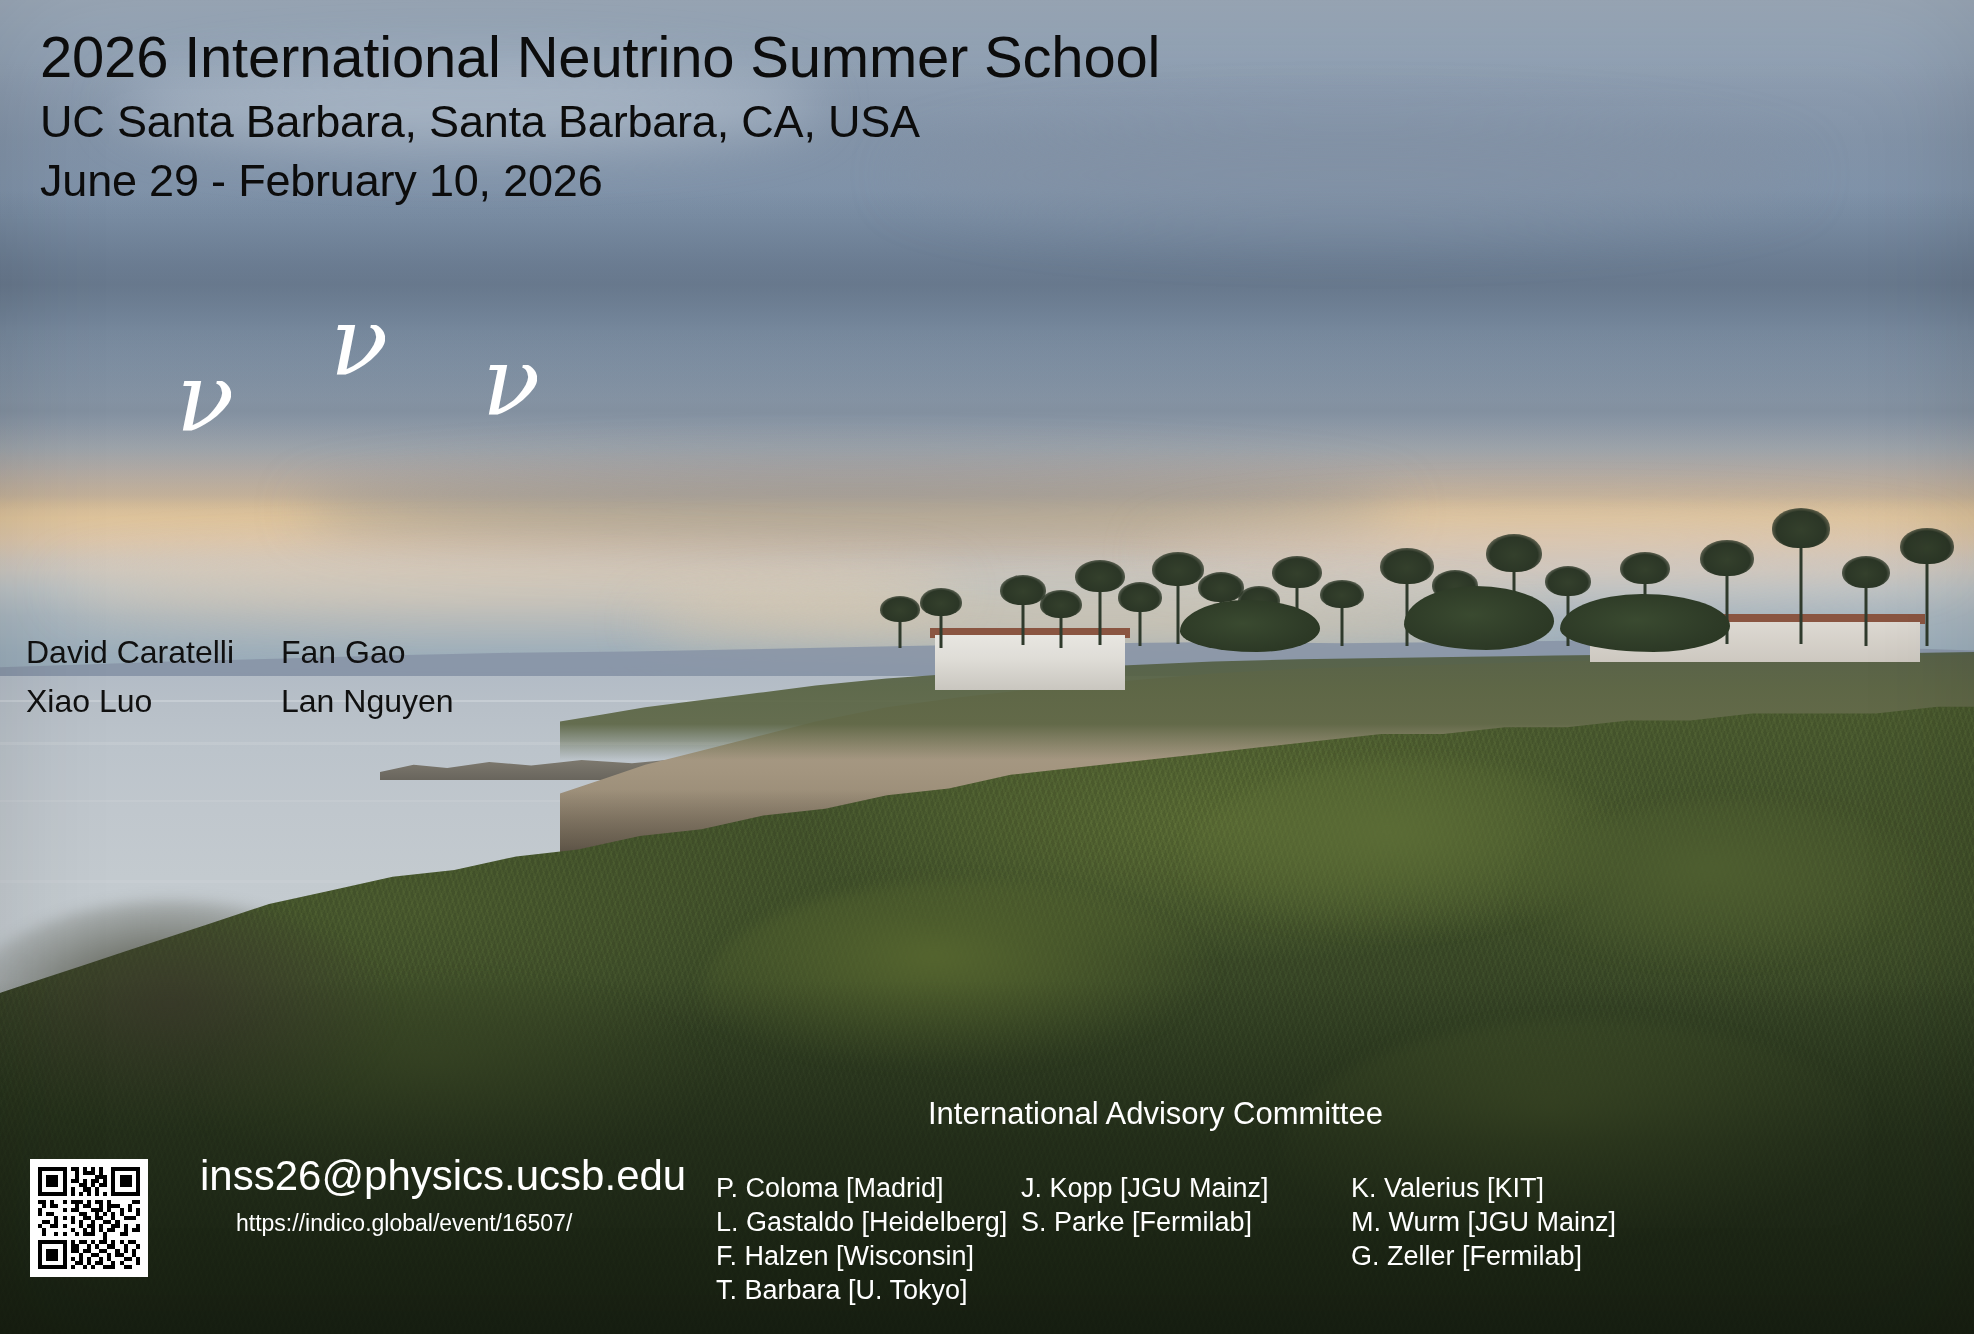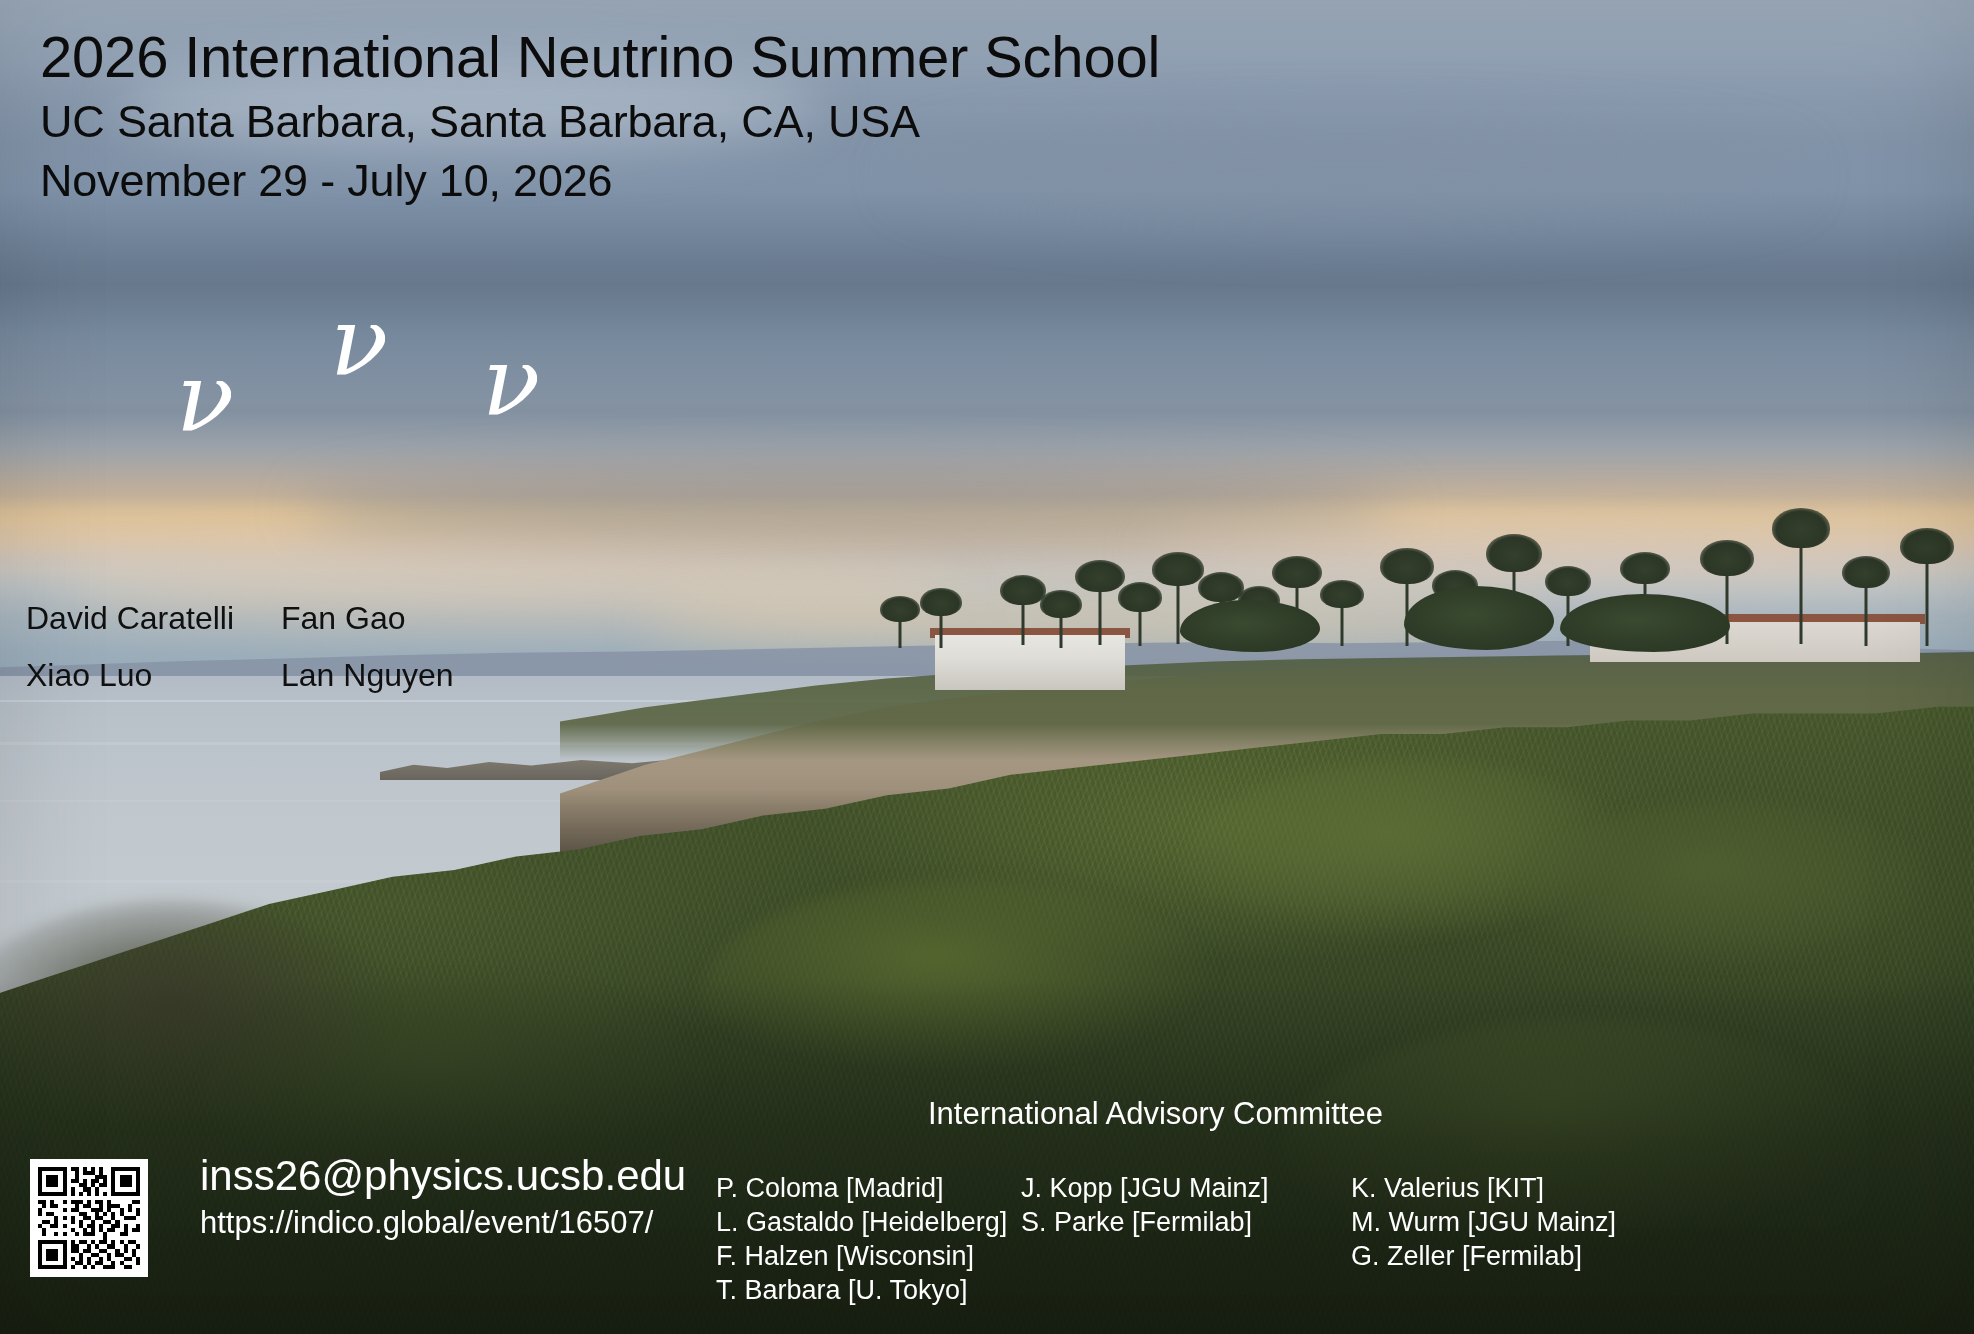--- a/index.html
+++ b/index.html
@@ -235,23 +235,24 @@
   .nu2 { left: 330px; top: 294px; font-size: 96px; }
   .nu3 { left: 482px; top: 334px; font-size: 96px; }
 
   .loc {
     position: absolute;
     left: 26px; top: 598px;
     color: #0d0d0d;
   }
   .loc .loc-title { font-size: 33px; line-height: 40px; }
   .loc-grid {
+    margin-top: 34px;
     display: grid;
     grid-template-columns: 255px auto;
-    row-gap: 16px;
+    row-gap: 8px;
   }
   .loc-grid div { font-size: 32px; line-height: 41px; color: #101010; }
 
   .iac-title {
     position: absolute;
     left: 928px; top: 1095px;
     font-size: 31px;
     line-height: 38px;
     color: #ffffff;
   }
@@ -280,21 +281,21 @@
     padding: 0;
   }
   .qr svg { display: block; }
 
   .contact {
     position: absolute;
     left: 200px; top: 1150px;
     color: #ffffff;
   }
   .contact .email { font-size: 42px; line-height: 52px; }
-  .contact .url   { font-size: 31px; line-height: 42px; }
+  .contact .url   { font-size: 23px; line-height: 42px; margin-left: 36px; }
 
   .vignette {
     position: absolute; inset: 0;
     box-shadow: inset 0 0 120px rgba(0,0,0,.12);
     pointer-events: none;
   }
 </style>
 </head>
 <body>
 
@@ -427,21 +428,21 @@
     <div class="bushblob" style="left:200px; top:980px; width:520px; height:200px; background:radial-gradient(ellipse at 45% 40%, #3e4c28, rgba(48,60,30,0) 72%);"></div>
     <div class="bushblob" style="left:1280px; top:1020px; width:600px; height:220px; background:radial-gradient(ellipse at 45% 40%, #47562c, rgba(54,66,34,0) 72%);"></div>
     <div class="bushblob" style="left:-60px; top:900px; width:460px; height:230px; background:radial-gradient(ellipse at 50% 45%, #3a3b2a, rgba(44,46,32,0) 70%);"></div>
     <div class="veg-dark"></div>
     <div class="vignette"></div>
   </div>
 
   <div class="hdr">
     <div class="line1">2026 International Neutrino Summer School</div>
     <div class="line2">UC Santa Barbara, Santa Barbara, CA, USA</div>
-    <div class="line3">November 29 - July 10, 2026</div>
+    <div class="line3">June 29 - February 10, 2026</div>
   </div>
 
   <div class="nu nu1">ν</div>
   <div class="nu nu2">ν</div>
   <div class="nu nu3">ν</div>
 
   <div class="loc">
     <div class="loc-grid">
       <div>David Caratelli</div>
       <div>Fan Gao</div>

